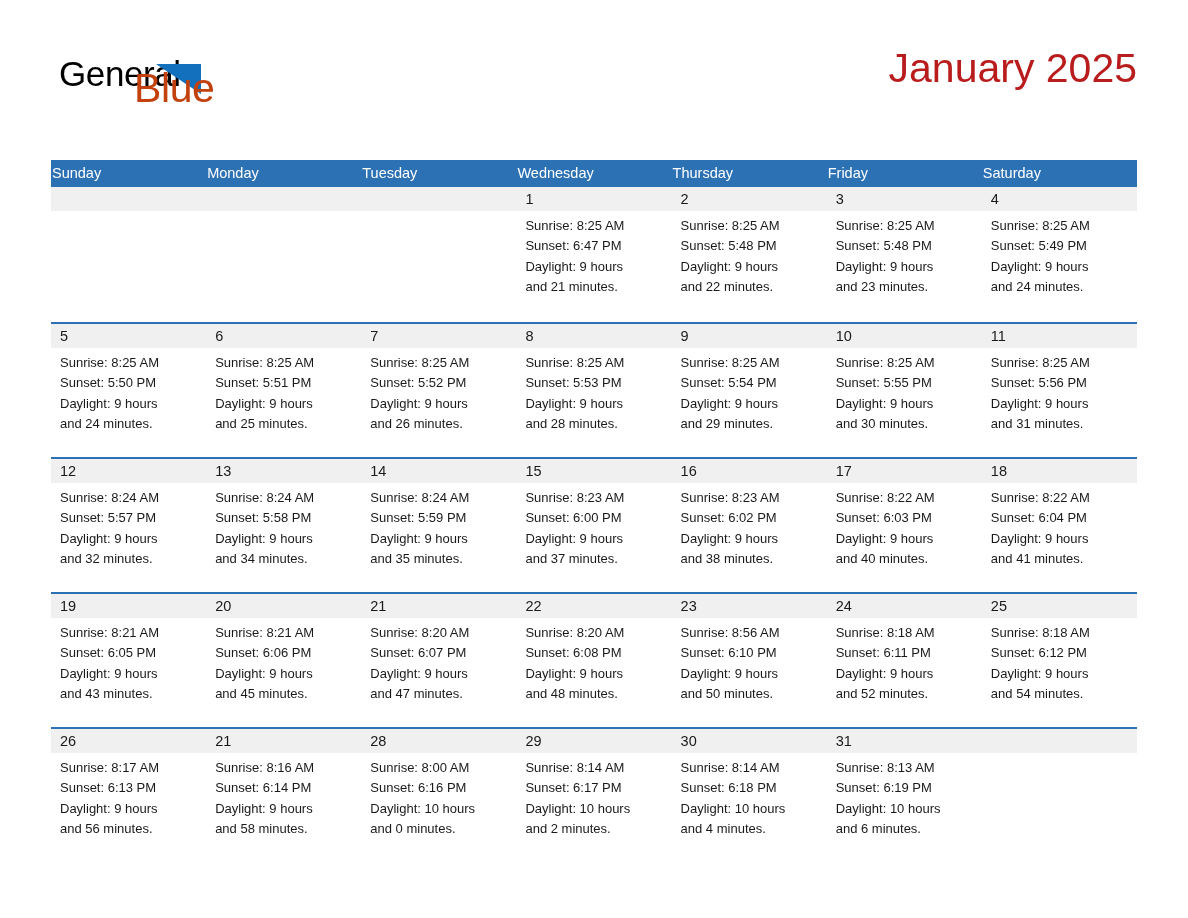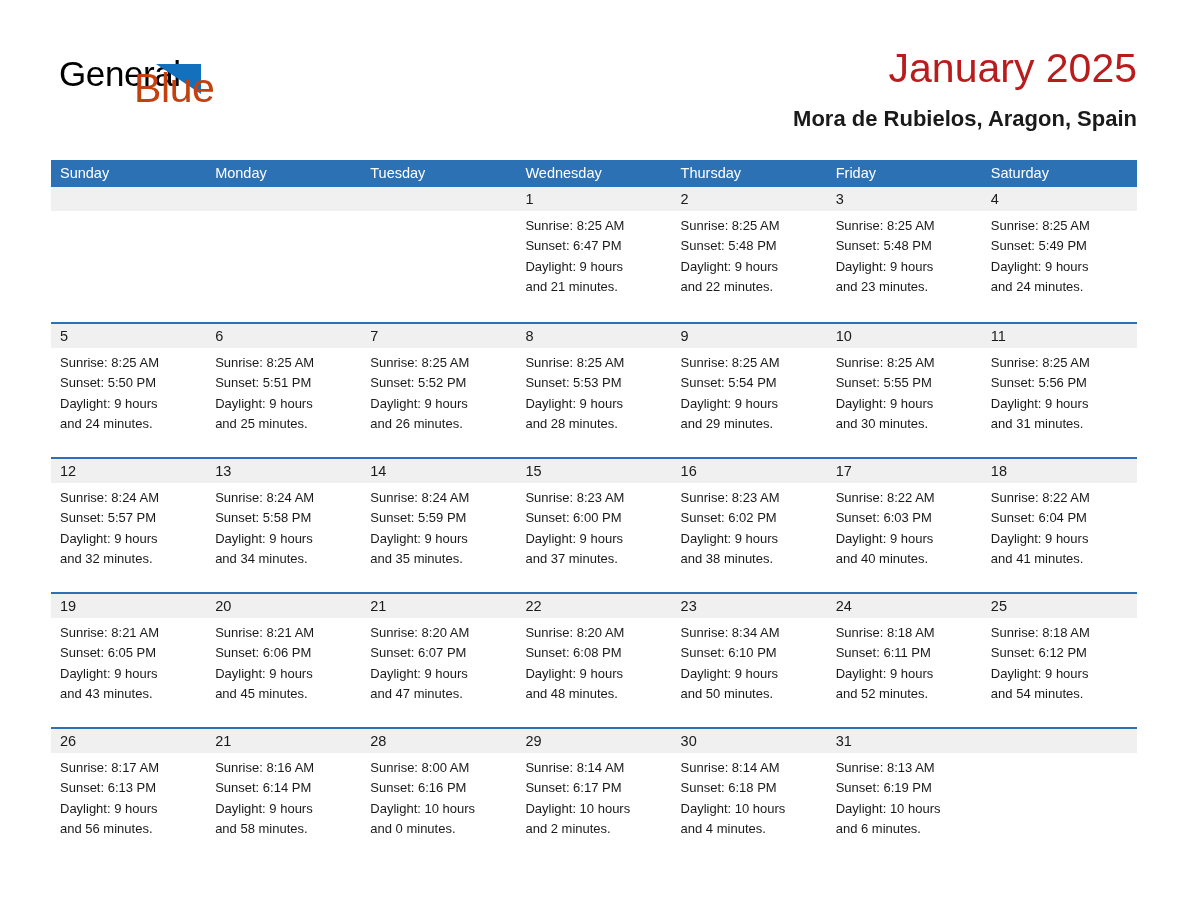--- a/index.html
+++ b/index.html
@@ -102,21 +102,21 @@
   .dow-row {
     display: flex;
     background: #2c71b4;
     height: 27px;
   }
   .dow-cell {
     flex: 1 1 0;
     color: #ffffff;
     font-size: 14.5px;
     line-height: 27px;
-    padding-left: 9px;
+    padding-left: 1px;
     box-sizing: border-box;
     white-space: nowrap;
     overflow: hidden;
   }
 
   .week-row {
     display: flex;
     height: 135px;
     position: relative;
   }
@@ -171,21 +171,20 @@
       <span class="logo-triangle">
         <svg width="45" height="30" viewBox="0 0 45 30" xmlns="http://www.w3.org/2000/svg">
           <polygon points="0,0 45,0 45,30" fill="#1270bd"></polygon>
         </svg>
       </span>
       <span class="logo-blue">Blue</span>
     </div>
 
     <div class="title-block">
       <h1 class="cal-title">January 2025</h1>
-      <h2 class="cal-subtitle">Mora de Rubielos, Aragon, Spain</h2>
     </div>
 
   </div>
 
   <div class="calendar">
     <div class="dow-row" id="dow-row">
         <div class="dow-cell">Sunday</div>
         <div class="dow-cell">Monday</div>
         <div class="dow-cell">Tuesday</div>
         <div class="dow-cell">Wednesday</div>
@@ -407,21 +406,21 @@
             <div class="day-info">
               <div class="day-info-line">Sunrise: 8:20 AM</div>
               <div class="day-info-line">Sunset: 6:08 PM</div>
               <div class="day-info-line">Daylight: 9 hours</div>
               <div class="day-info-line">and 48 minutes.</div>
             </div>
           </div>
           <div class="day-cell">
             <div class="day-number-band"><span class="day-number">23</span></div>
             <div class="day-info">
-              <div class="day-info-line">Sunrise: 8:34 AM</div>
+              <div class="day-info-line">Sunrise: 8:56 AM</div>
               <div class="day-info-line">Sunset: 6:10 PM</div>
               <div class="day-info-line">Daylight: 9 hours</div>
               <div class="day-info-line">and 50 minutes.</div>
             </div>
           </div>
           <div class="day-cell">
             <div class="day-number-band"><span class="day-number">24</span></div>
             <div class="day-info">
               <div class="day-info-line">Sunrise: 8:18 AM</div>
               <div class="day-info-line">Sunset: 6:11 PM</div>

